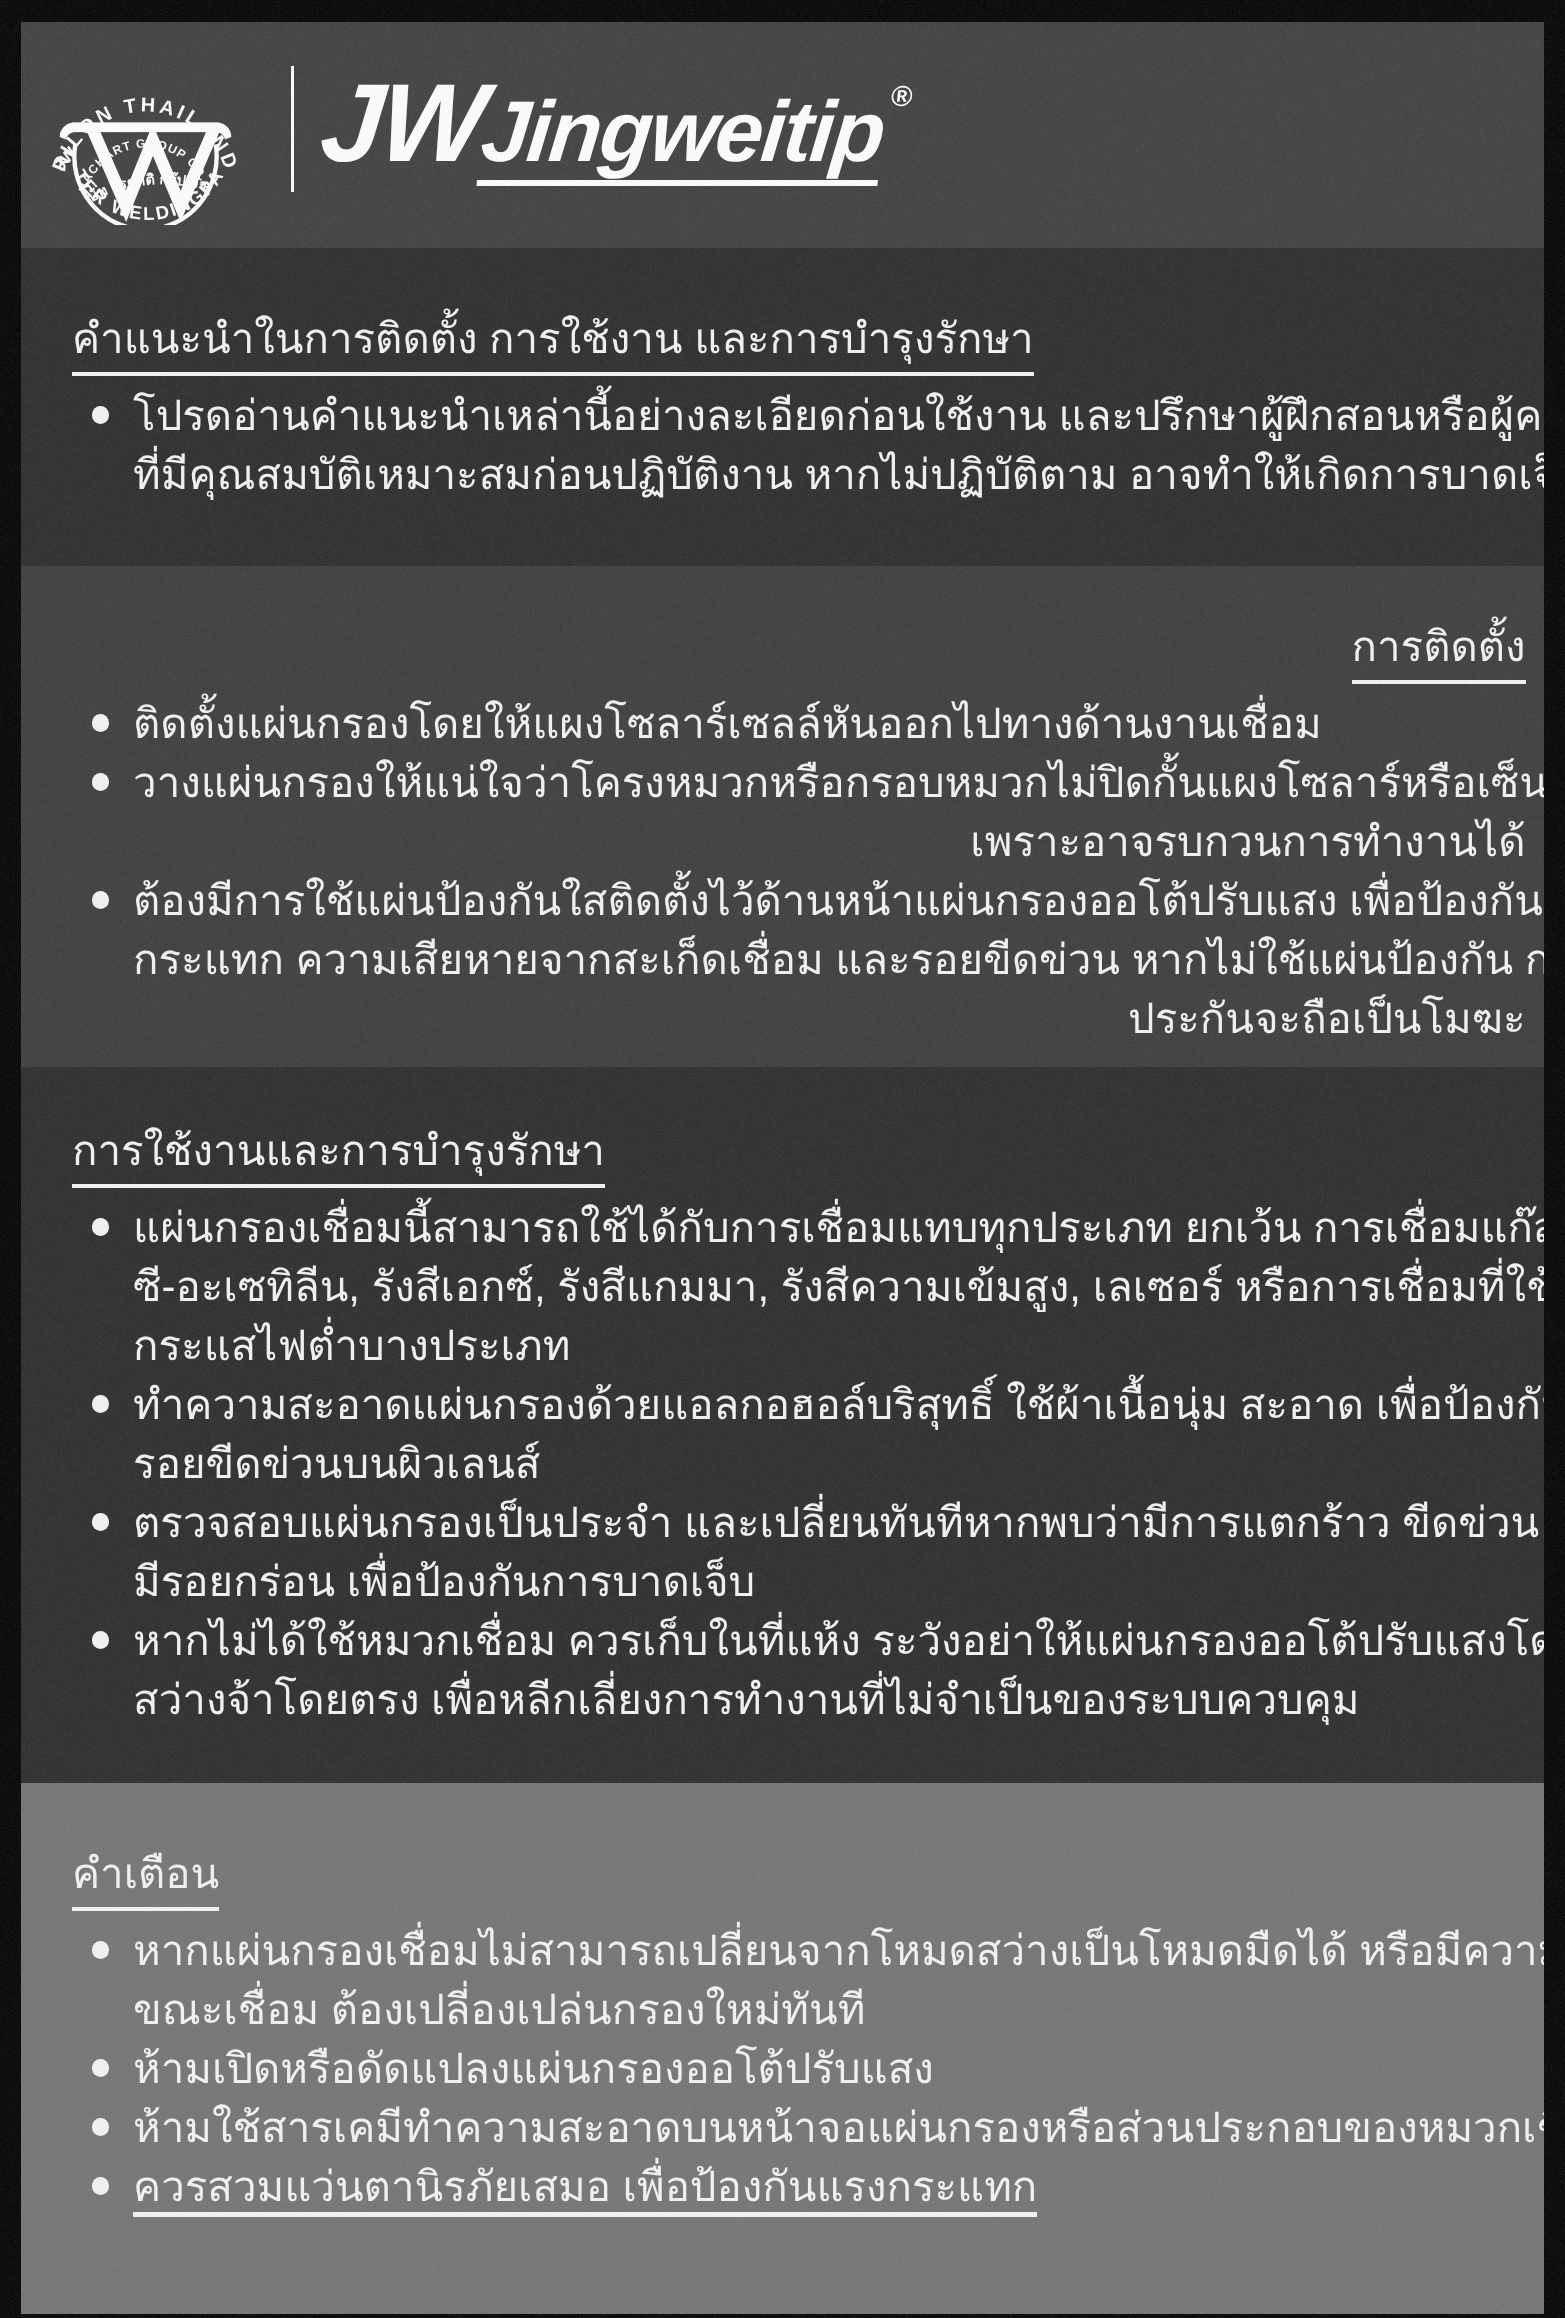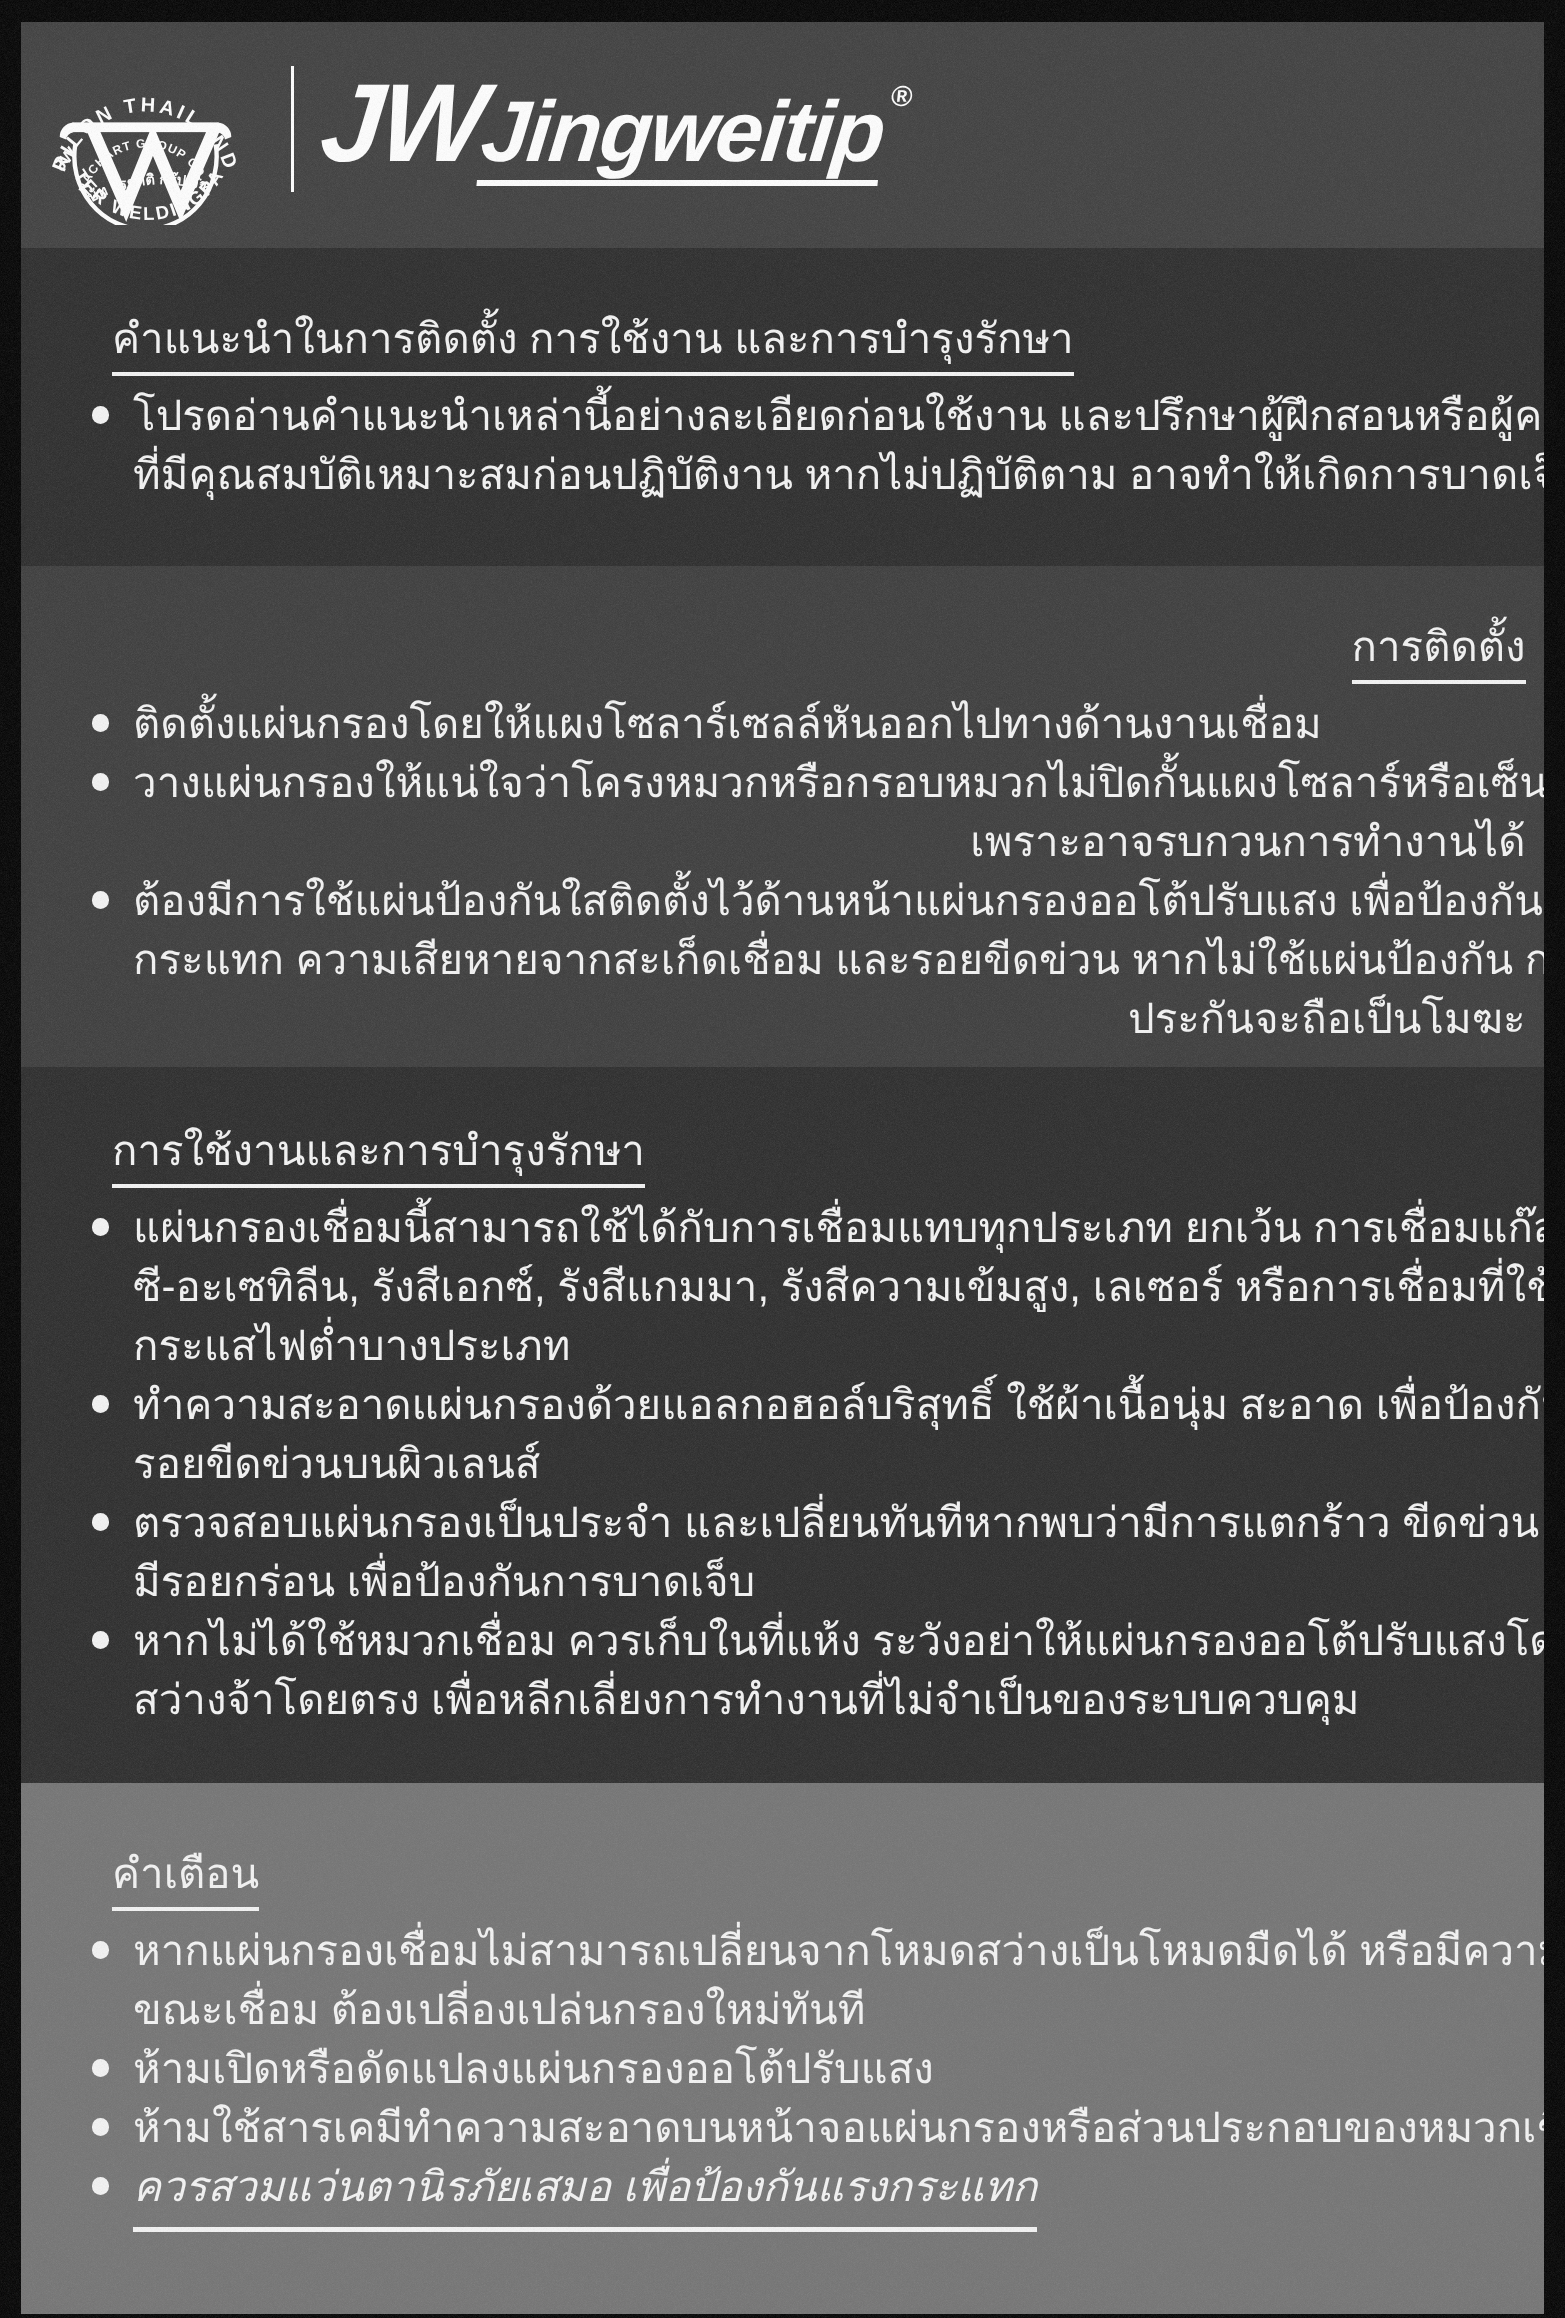--- a/index.html
+++ b/index.html
@@ -47,39 +47,38 @@
   
   h2 {
     margin: 0 0 9.3px 0;
     display: inline-block;
     font-size: 42px; font-weight: normal;
     line-height: 1;
     padding-bottom: 12px;
     border-bottom: 4.6px solid #f4f4f4;
     white-space: nowrap;
   }
-  .heading-row { height: 68px; margin-left: 40px; }
+  .heading-row { height: 68px; }
   .bullet { display: flex; align-items: flex-start; }
   .dot {
     flex: 0 0 auto;
     width: 17.6px; height: 17.6px; border-radius: 50%;
     background: #f4f4f4;
     margin: 20.4px 24px 0 19.5px;
   }
   .lines { min-width: 0; }
   .b-line {
     font-size: 42px; line-height: 59px; height: 59px;
     white-space: nowrap;
   }
   .u-line {
     display: inline-block;
     line-height: 51px;
     border-bottom: 5.1px solid #f4f4f4;
-    padding-bottom: 15px;
-    font-style: italic;
+    padding-bottom: 0;
   }
 
   
   #noise {
     position: absolute; left: 0; top: 0;
     width: 1565px; height: 2348px;
     opacity: 0.18;
     pointer-events: none;
     z-index: 50;
   }

